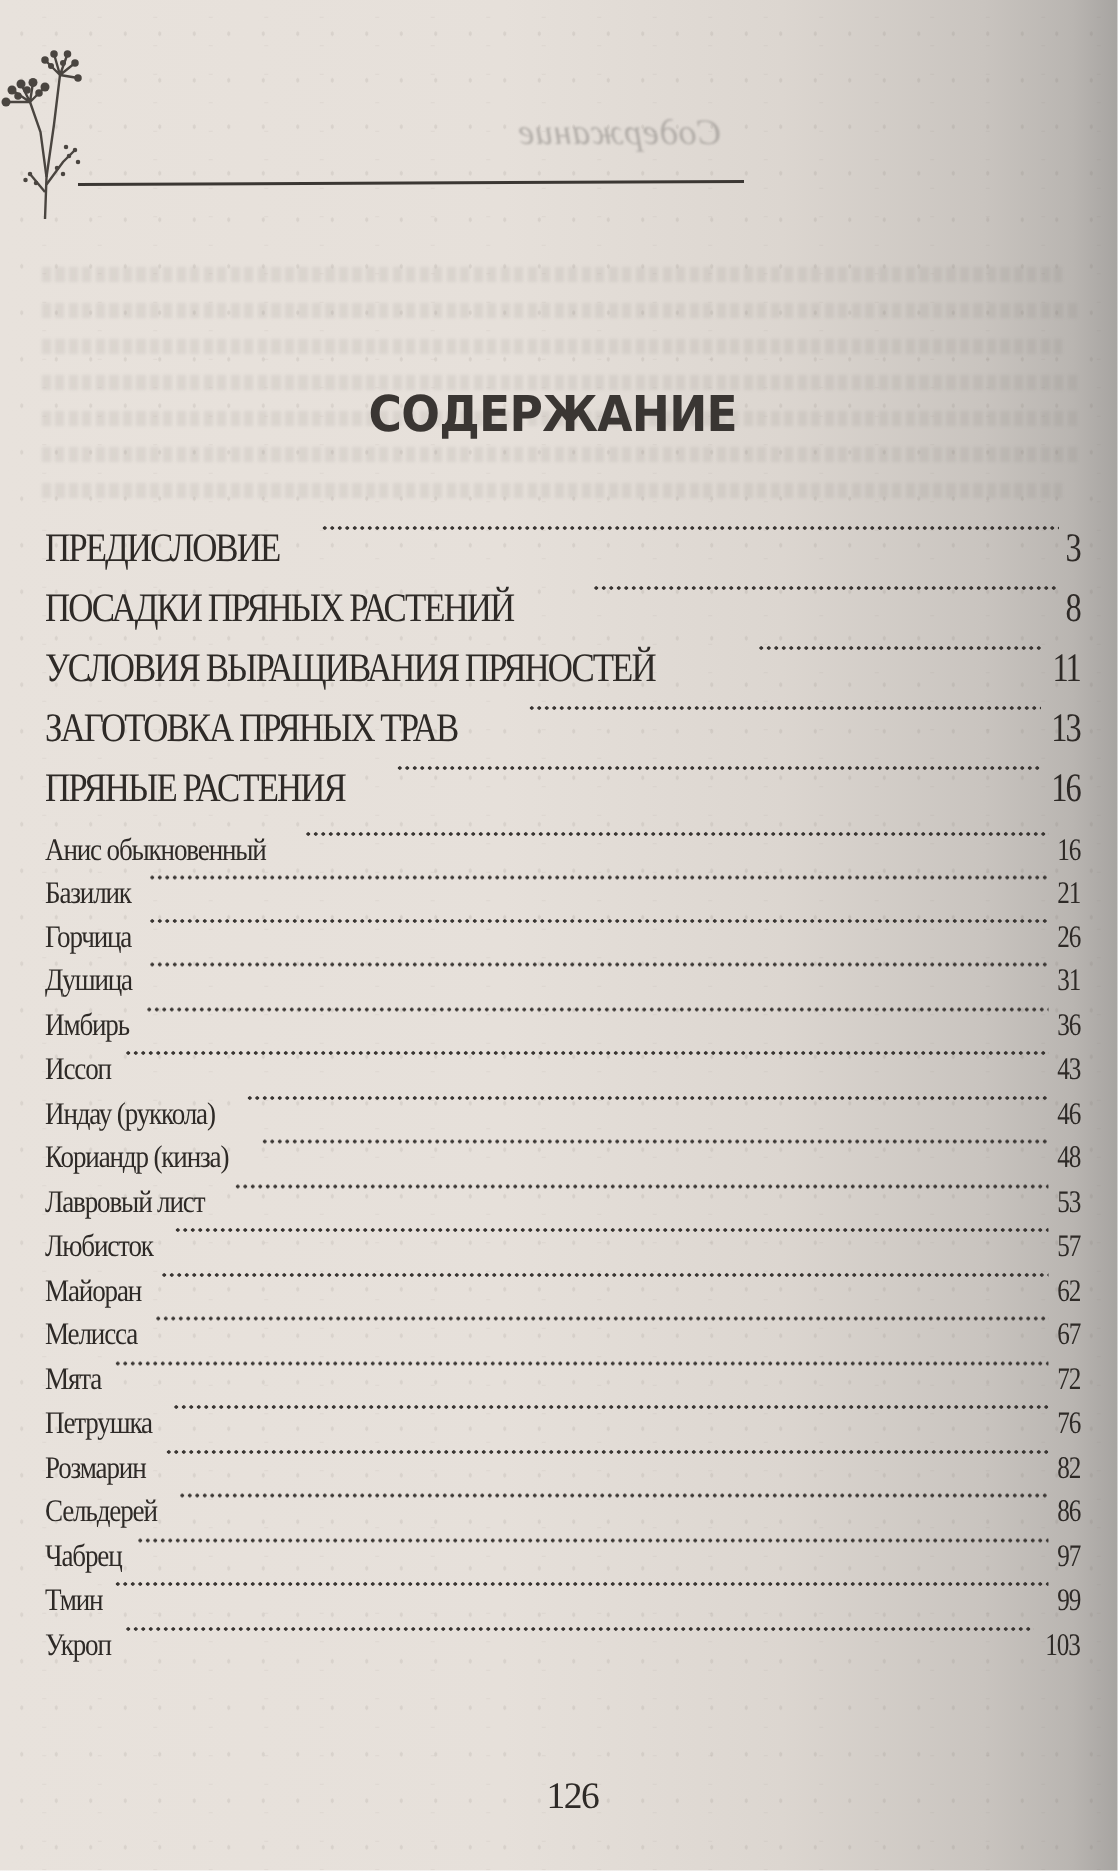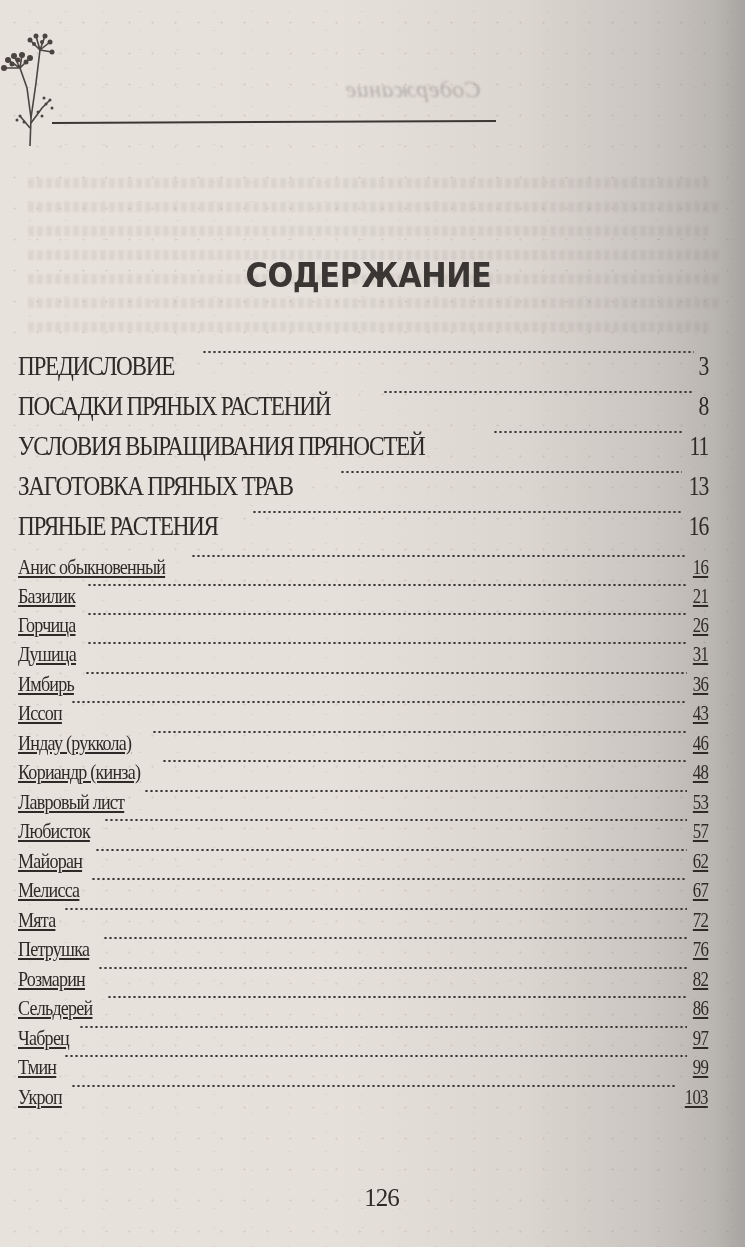--- a/index.html
+++ b/index.html
@@ -87,24 +87,24 @@
     transform: translateX(-4px) scaleX(0.92);
   }
   .toc {
     position: absolute;
     left: 18px;
     width: 690px;
     top: 0;
   }
   .entry {
     position: absolute;
-    left: 0;
+    left: 12px;
     width: 690px;
     display: flex;
-    align-items: center;
+    align-items: flex-start;
     white-space: nowrap;
   }
   .entry .label {
     flex: 0 0 auto;
     transform-origin: left center;
   }
   .entry .leader {
     flex: 1 1 auto;
     overflow: hidden;
     margin: 0 2px;
@@ -123,21 +123,20 @@
     font-size: 27px;
     height: 32px;
     letter-spacing: -1.5px;
   }
   .major .label { transform: scaleX(0.86); }
   .major .num { font-size: 27px; letter-spacing: -1.5px; transform: scaleX(0.8); transform-origin: right center; }
   .minor {
     font-size: 21px;
     height: 26px;
     letter-spacing: -0.9px;
-    text-decoration: underline;
   }
   .minor .label { transform: scaleX(0.86); }
   .minor .num { font-size: 21px; transform: scaleX(0.8); transform-origin: right center; }
   .page-number {
     position: absolute;
     left: 0;
     width: 745px;
     top: 1184px;
     text-align: center;
     font-size: 25px;

